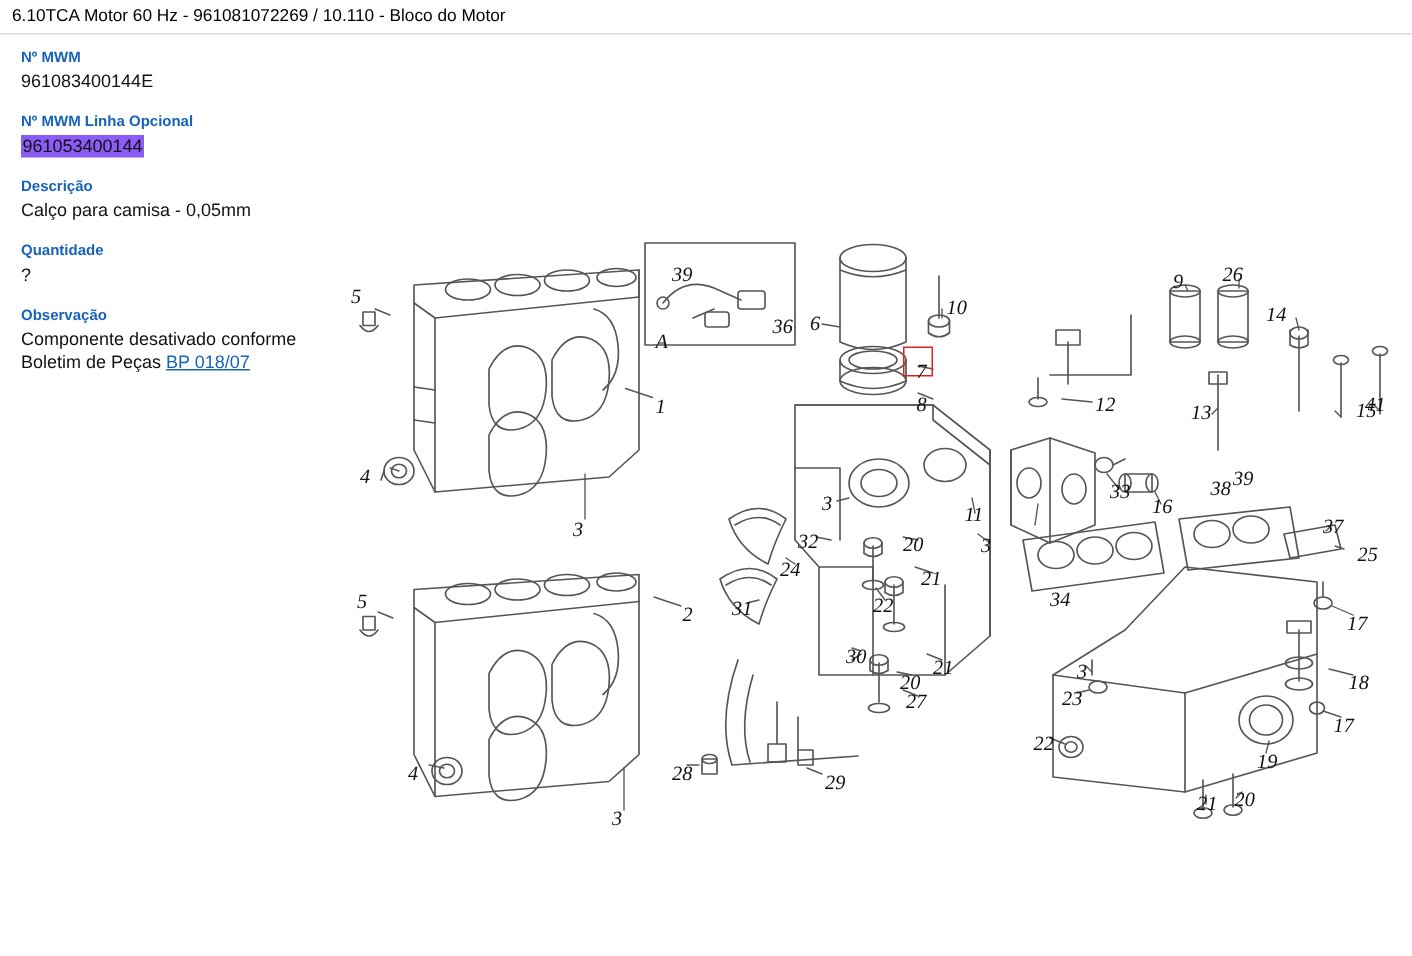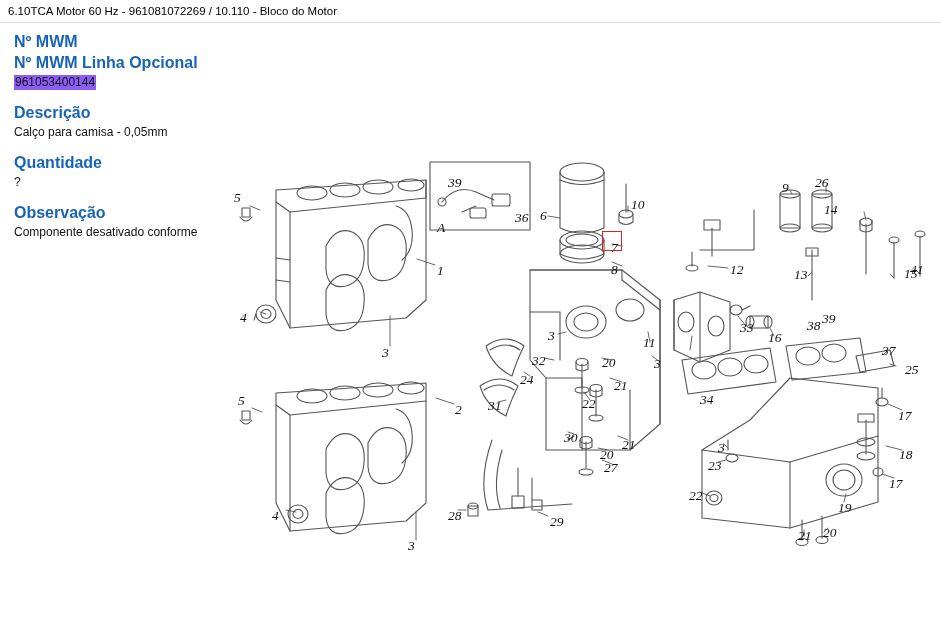--- a/index.html
+++ b/index.html
@@ -31,21 +31,21 @@
   }
   
   #info-panel {
     position: absolute;
     left: 14px; top: 33px;
     width: 215px;
   }
   .field-label {
     color: #1763b8;
     font-weight: bold;
-    font-size: 16px;
+    font-size: 10px;
     margin: 0 0 3px 0;
   }
   .field-value {
     color: #111111;
     font-size: 12px;
     margin: 0 0 14px 0;
     line-height: 1.25;
   }
   .highlight {
     background: #8b5cf6;
@@ -81,33 +81,35 @@
 </head>
 <body>
 
 <div id="page">
 
   <div id="breadcrumb">6.10TCA Motor 60 Hz - 961081072269  /  10.110 - Bloco do Motor</div>
   <div id="breadcrumb-rule"></div>
 
   <div id="info-panel">
     <p class="field-label">Nº MWM</p>
+    <p class="field-value">961083400144E</p>
 
     <p class="field-label">Nº MWM Linha Opcional</p>
     <p class="field-value"><span class="highlight">961053400144</span></p>
 
     <p class="field-label">Descrição</p>
     <p class="field-value">Calço para camisa - 0,05mm</p>
 
     <p class="field-label">Quantidade</p>
     <p class="field-value">?</p>
 
     <p class="field-label">Observação</p>
     <div class="field-value">
       <div>Componente desativado conforme</div>
+      <div><span>Boletim de Peças </span><span class="link">BP 018/07</span></div>
     </div>
   </div>
 
   <div id="diagram">
 
     <svg width="711" height="420" viewBox="0 0 711 420">
       <g fill="none" stroke="#555555" stroke-width="1.1" stroke-linejoin="round" stroke-linecap="round">
 
         <g>
           <path d="M46 52 L46 40 L196 30 L196 150 L176 168 L60 178 L46 150 Z"></path>
@@ -376,21 +378,21 @@
         <div class="callout" style="left: 218px; top: 25px;">39</div>
         <div class="callout" style="left: 285px; top: 60px;">36</div>
         <div class="callout" style="left: 207px; top: 70px;">A</div>
         <div class="callout" style="left: 310px; top: 58px;">6</div>
         <div class="callout" style="left: 401px; top: 47px;">10</div>
         <div class="callout" style="left: 381px; top: 90px;">7</div>
         <div class="callout" style="left: 381px; top: 112px;">8</div>
         <div class="callout" style="left: 500px; top: 112px;">12</div>
         <div class="callout" style="left: 552px; top: 30px;">9</div>
         <div class="callout" style="left: 585px; top: 25px;">26</div>
-        <div class="callout" style="left: 594px; top: 52px;">14</div>
+        <div class="callout" style="left: 614px; top: 52px;">14</div>
         <div class="callout" style="left: 564px; top: 117px;">13</div>
         <div class="callout" style="left: 674px; top: 116px;">15</div>
         <div class="callout" style="left: 680px; top: 112px;">41</div>
         <div class="callout" style="left: 510px; top: 170px;">33</div>
         <div class="callout" style="left: 538px; top: 180px;">16</div>
         <div class="callout" style="left: 577px; top: 168px;">38</div>
         <div class="callout" style="left: 592px; top: 161px;">39</div>
         <div class="callout" style="left: 470px; top: 200px; margin-top: 42px;">34</div>
         <div class="callout" style="left: 413px; top: 185px;">11</div>
         <div class="callout" style="left: 318px; top: 178px;">3</div>

